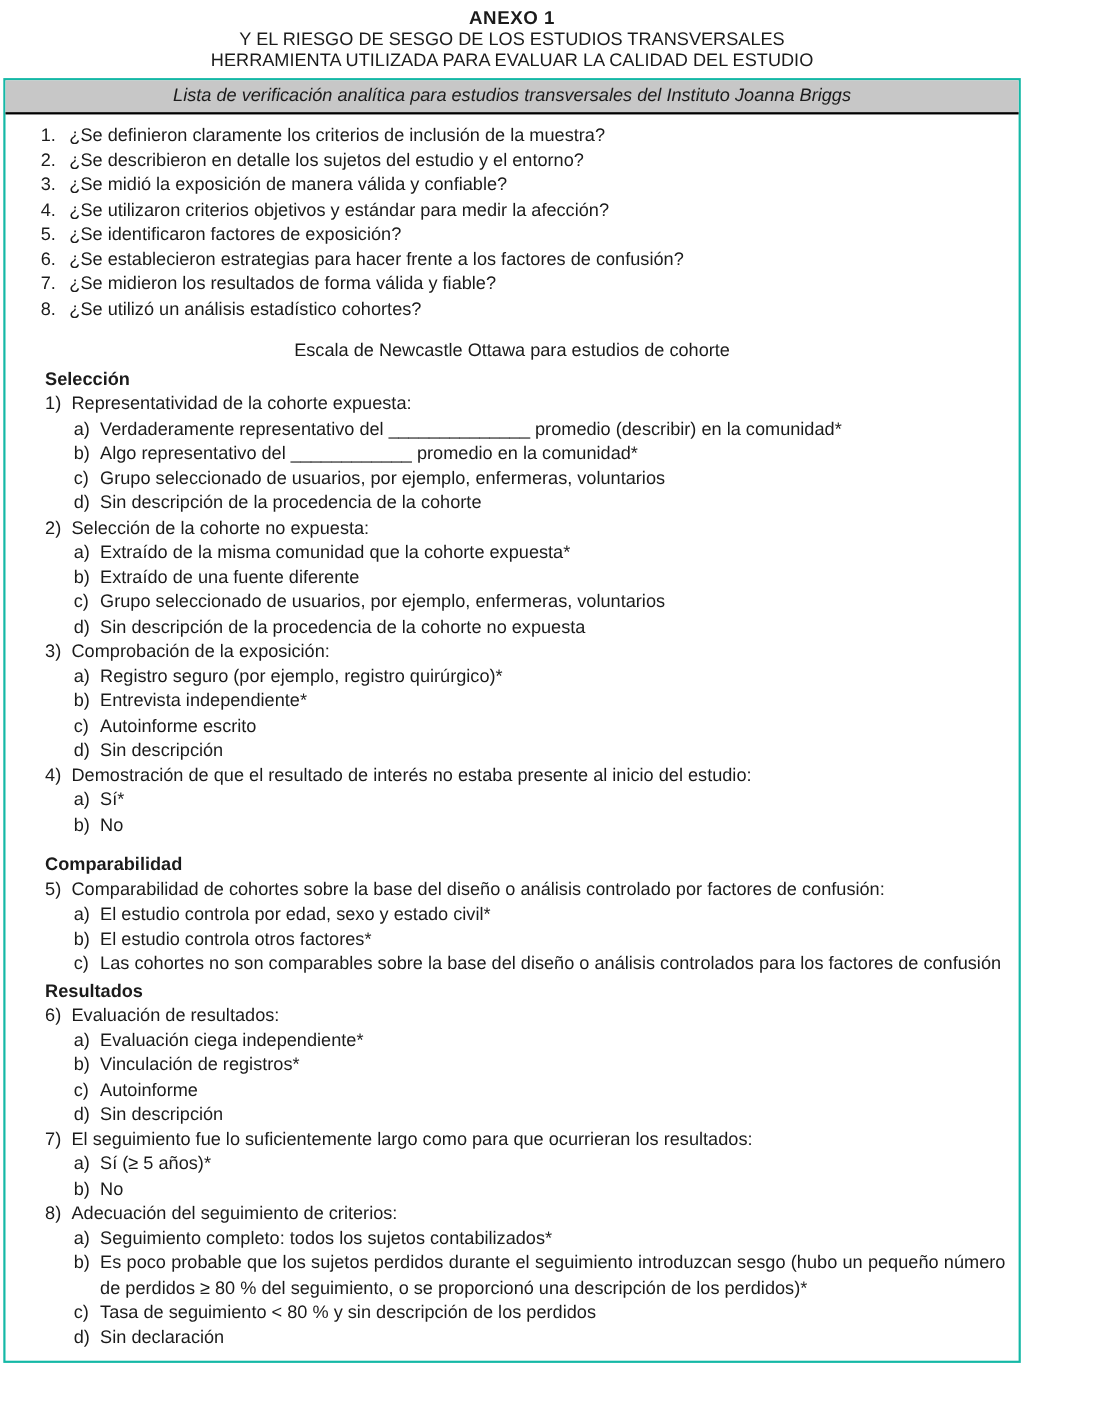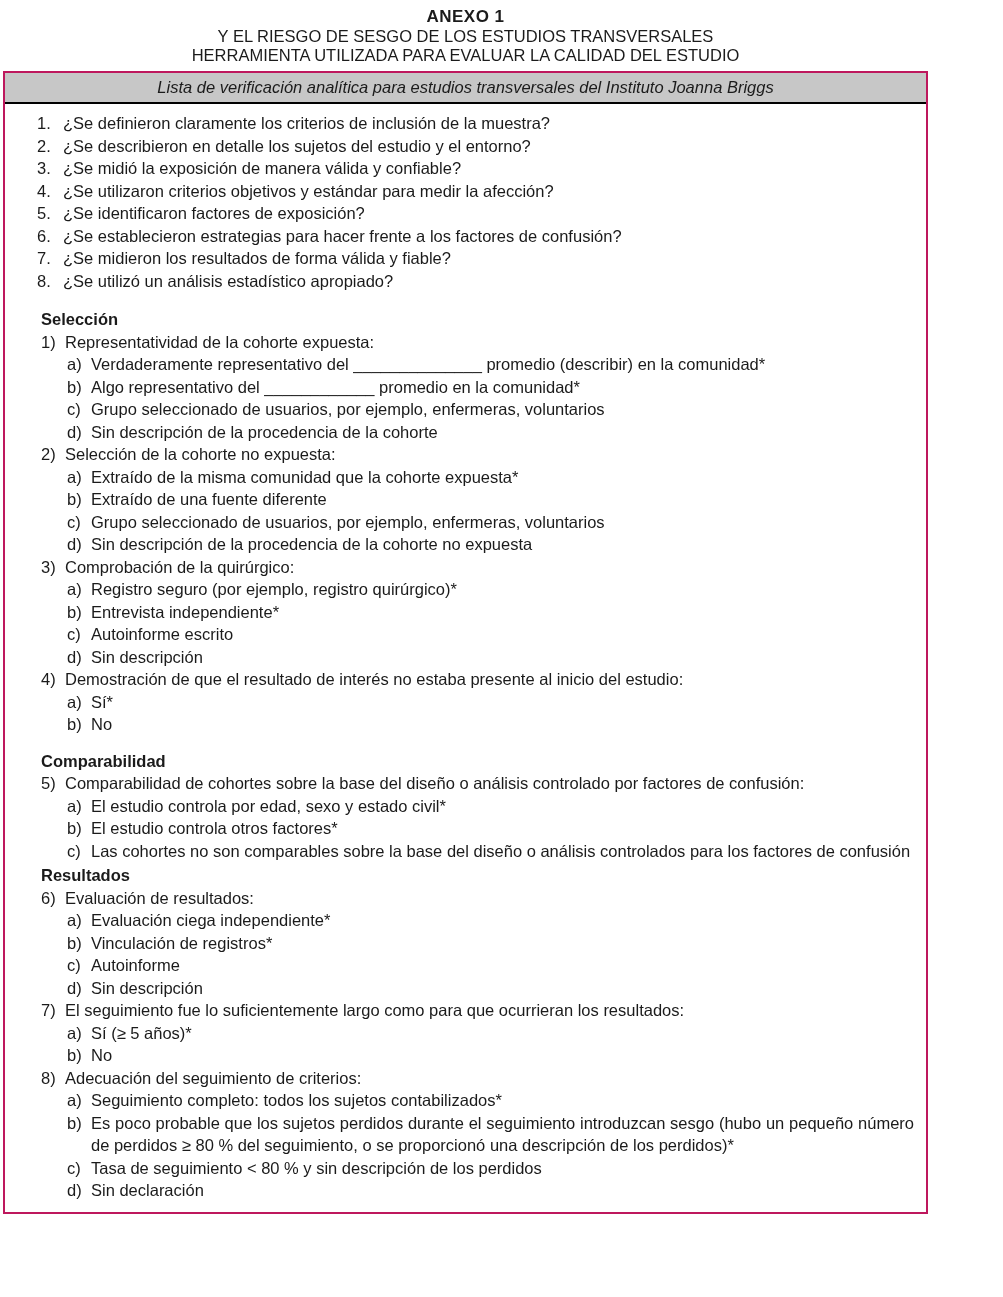--- a/index.html
+++ b/index.html
@@ -16,21 +16,21 @@
     text-align: center;
     padding-top: 7px;
     font-size: 17px;
     line-height: 19px;
   }
   .title { font-weight: bold; letter-spacing: 0.5px; margin-bottom: 1px; }
   .subtitle { font-size: 16.5px; }
 
   .doc-table {
     margin: 6px 3px 0 3px;
-    border: 2px solid #be185d;
+    border: 2px solid #14b8a6;
   }
   .bar {
     background: #c7c7c7;
     font-style: italic;
     text-align: center;
     font-size: 16.5px;
     line-height: 23px;
     padding: 3px 0;
     border-bottom: 2px solid #000000;
   }
@@ -94,24 +94,25 @@
         <div class="row">
           <span class="num">6.</span>
           <span class="txt">¿Se establecieron estrategias para hacer frente a los factores de confusión?</span>
         </div>
         <div class="row">
           <span class="num">7.</span>
           <span class="txt">¿Se midieron los resultados de forma válida y fiable?</span>
         </div>
         <div class="row">
           <span class="num">8.</span>
-          <span class="txt">¿Se utilizó un análisis estadístico apropiado?</span>
+          <span class="txt">¿Se utilizó un análisis estadístico cohortes?</span>
         </div>
       </div>
     <div class="nos-body">
+      <div class="nos-center">Escala de Newcastle Ottawa para estudios de cohorte</div>
       <div>
           <div class="nos-heading">Selección</div>
           <div class="q-row">
             <span class="q-num">1)</span>
             <span class="txt">Representatividad de la cohorte expuesta:</span>
           </div>
           <div class="o-row">
             <span class="o-num">a)</span>
             <span class="txt">Verdaderamente representativo del ______________ promedio (describir) en la comunidad*</span>
           </div>
@@ -142,21 +143,21 @@
           <div class="o-row">
             <span class="o-num">c)</span>
             <span class="txt">Grupo seleccionado de usuarios, por ejemplo, enfermeras, voluntarios</span>
           </div>
           <div class="o-row">
             <span class="o-num">d)</span>
             <span class="txt">Sin descripción de la procedencia de la cohorte no expuesta</span>
           </div>
           <div class="q-row">
             <span class="q-num">3)</span>
-            <span class="txt">Comprobación de la quirúrgico:</span>
+            <span class="txt">Comprobación de la exposición:</span>
           </div>
           <div class="o-row">
             <span class="o-num">a)</span>
             <span class="txt">Registro seguro (por ejemplo, registro quirúrgico)*</span>
           </div>
           <div class="o-row">
             <span class="o-num">b)</span>
             <span class="txt">Entrevista independiente*</span>
           </div>
           <div class="o-row">

